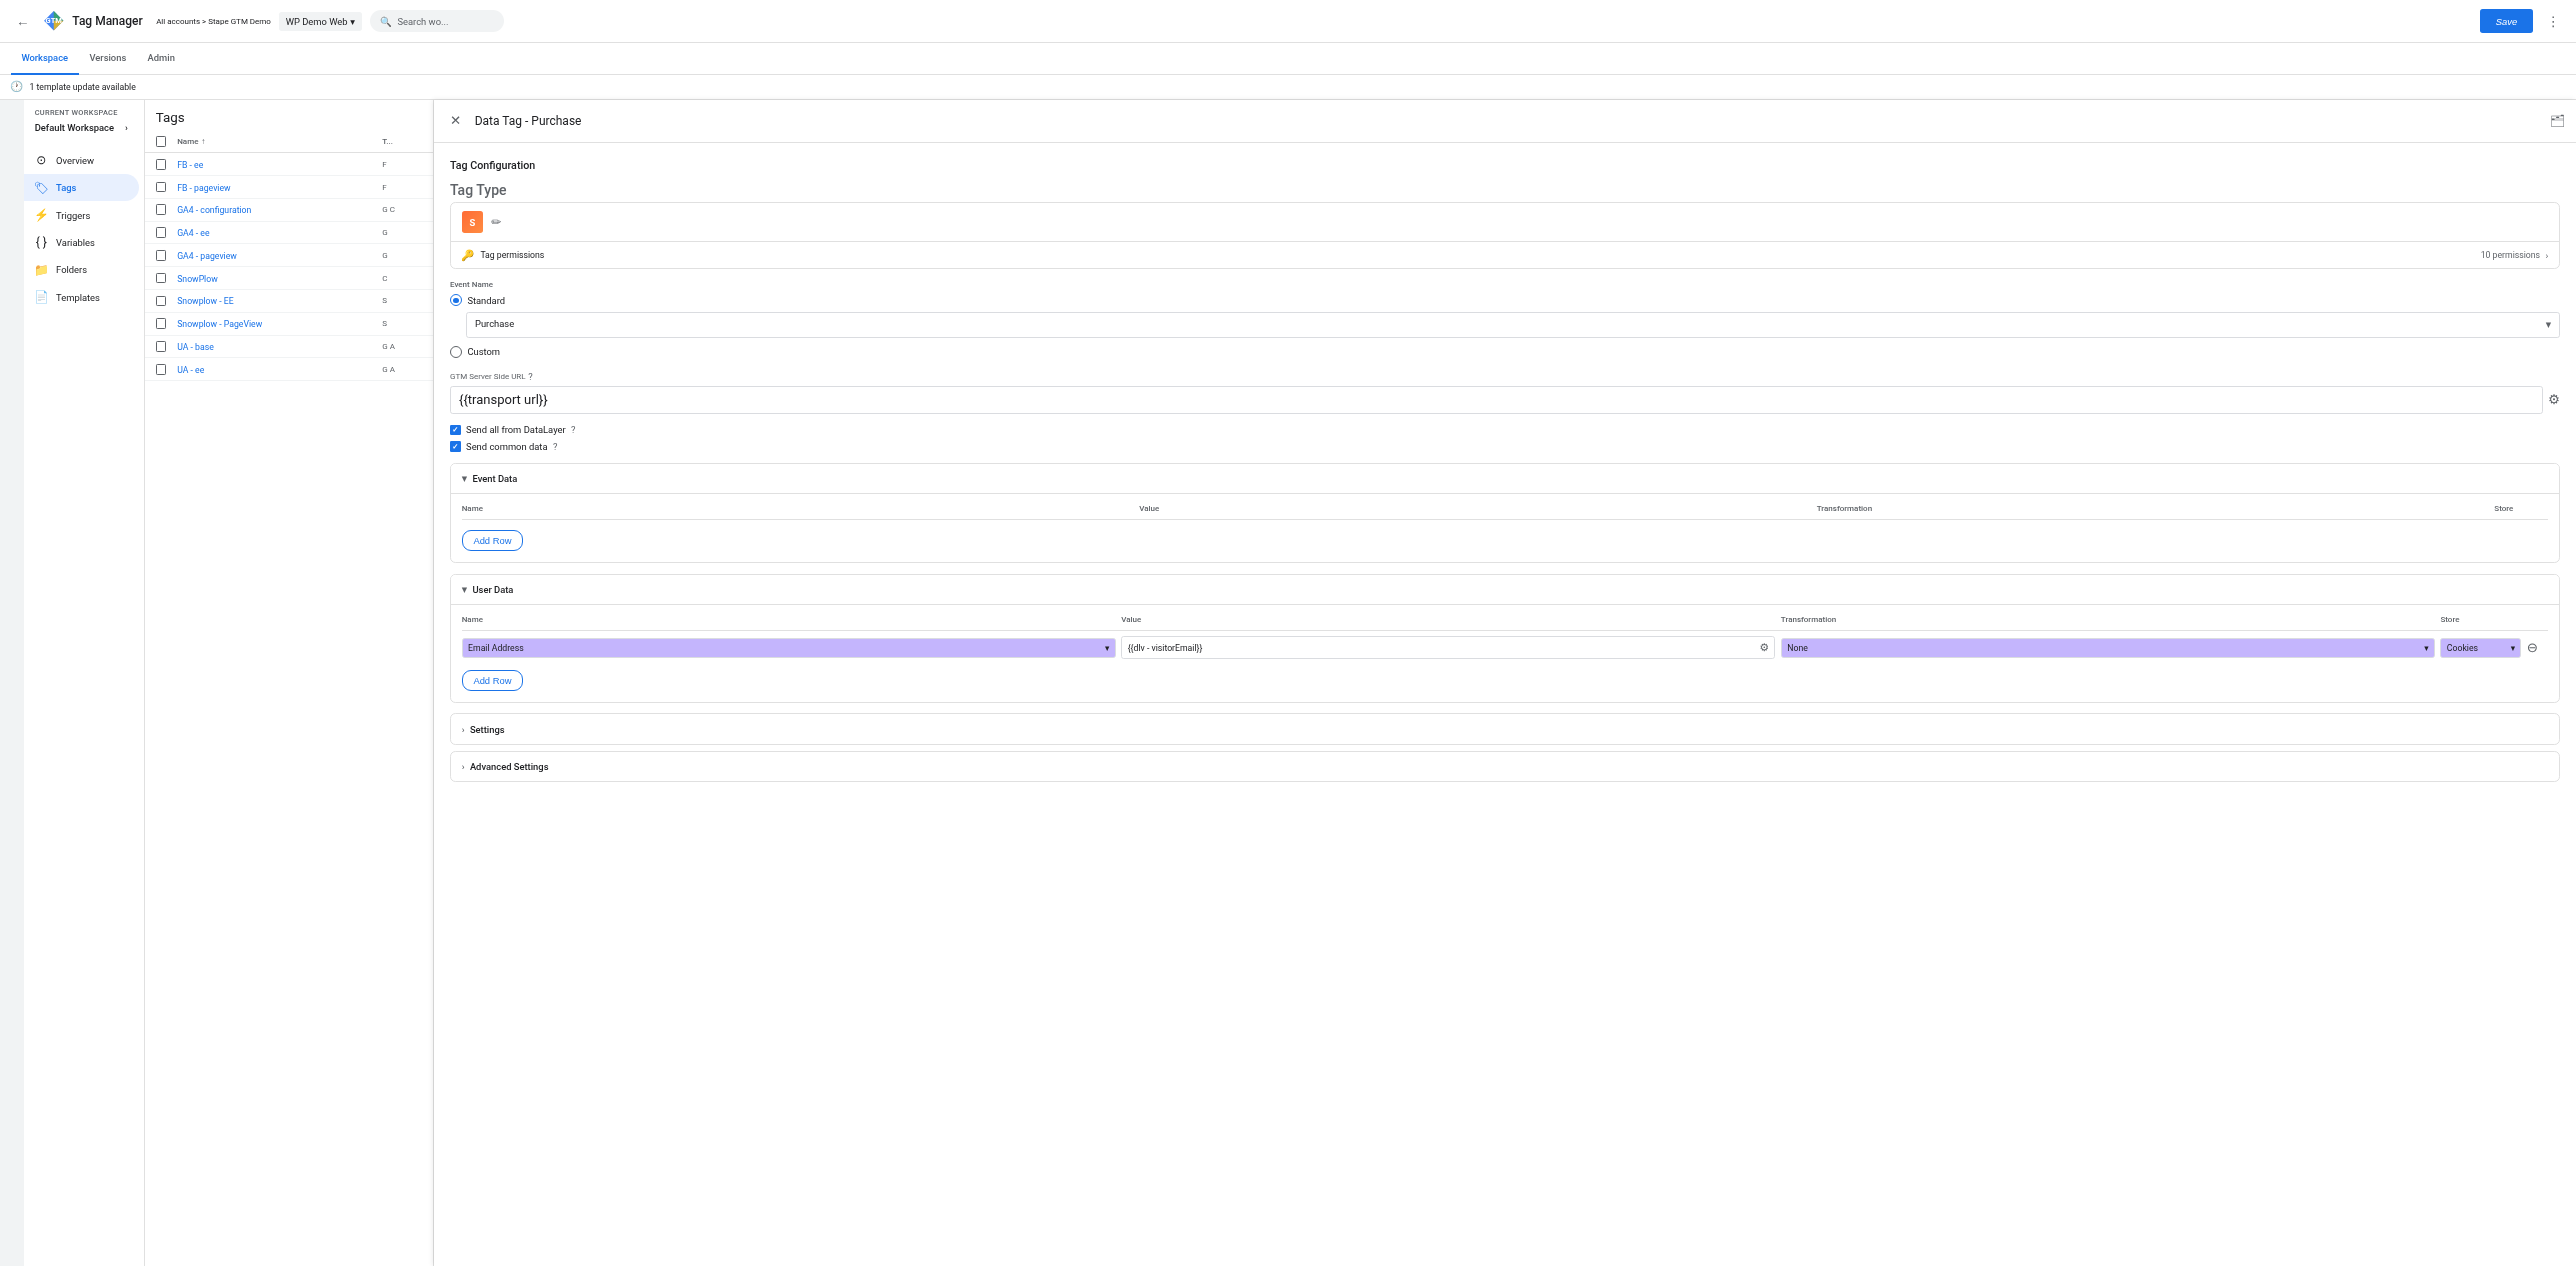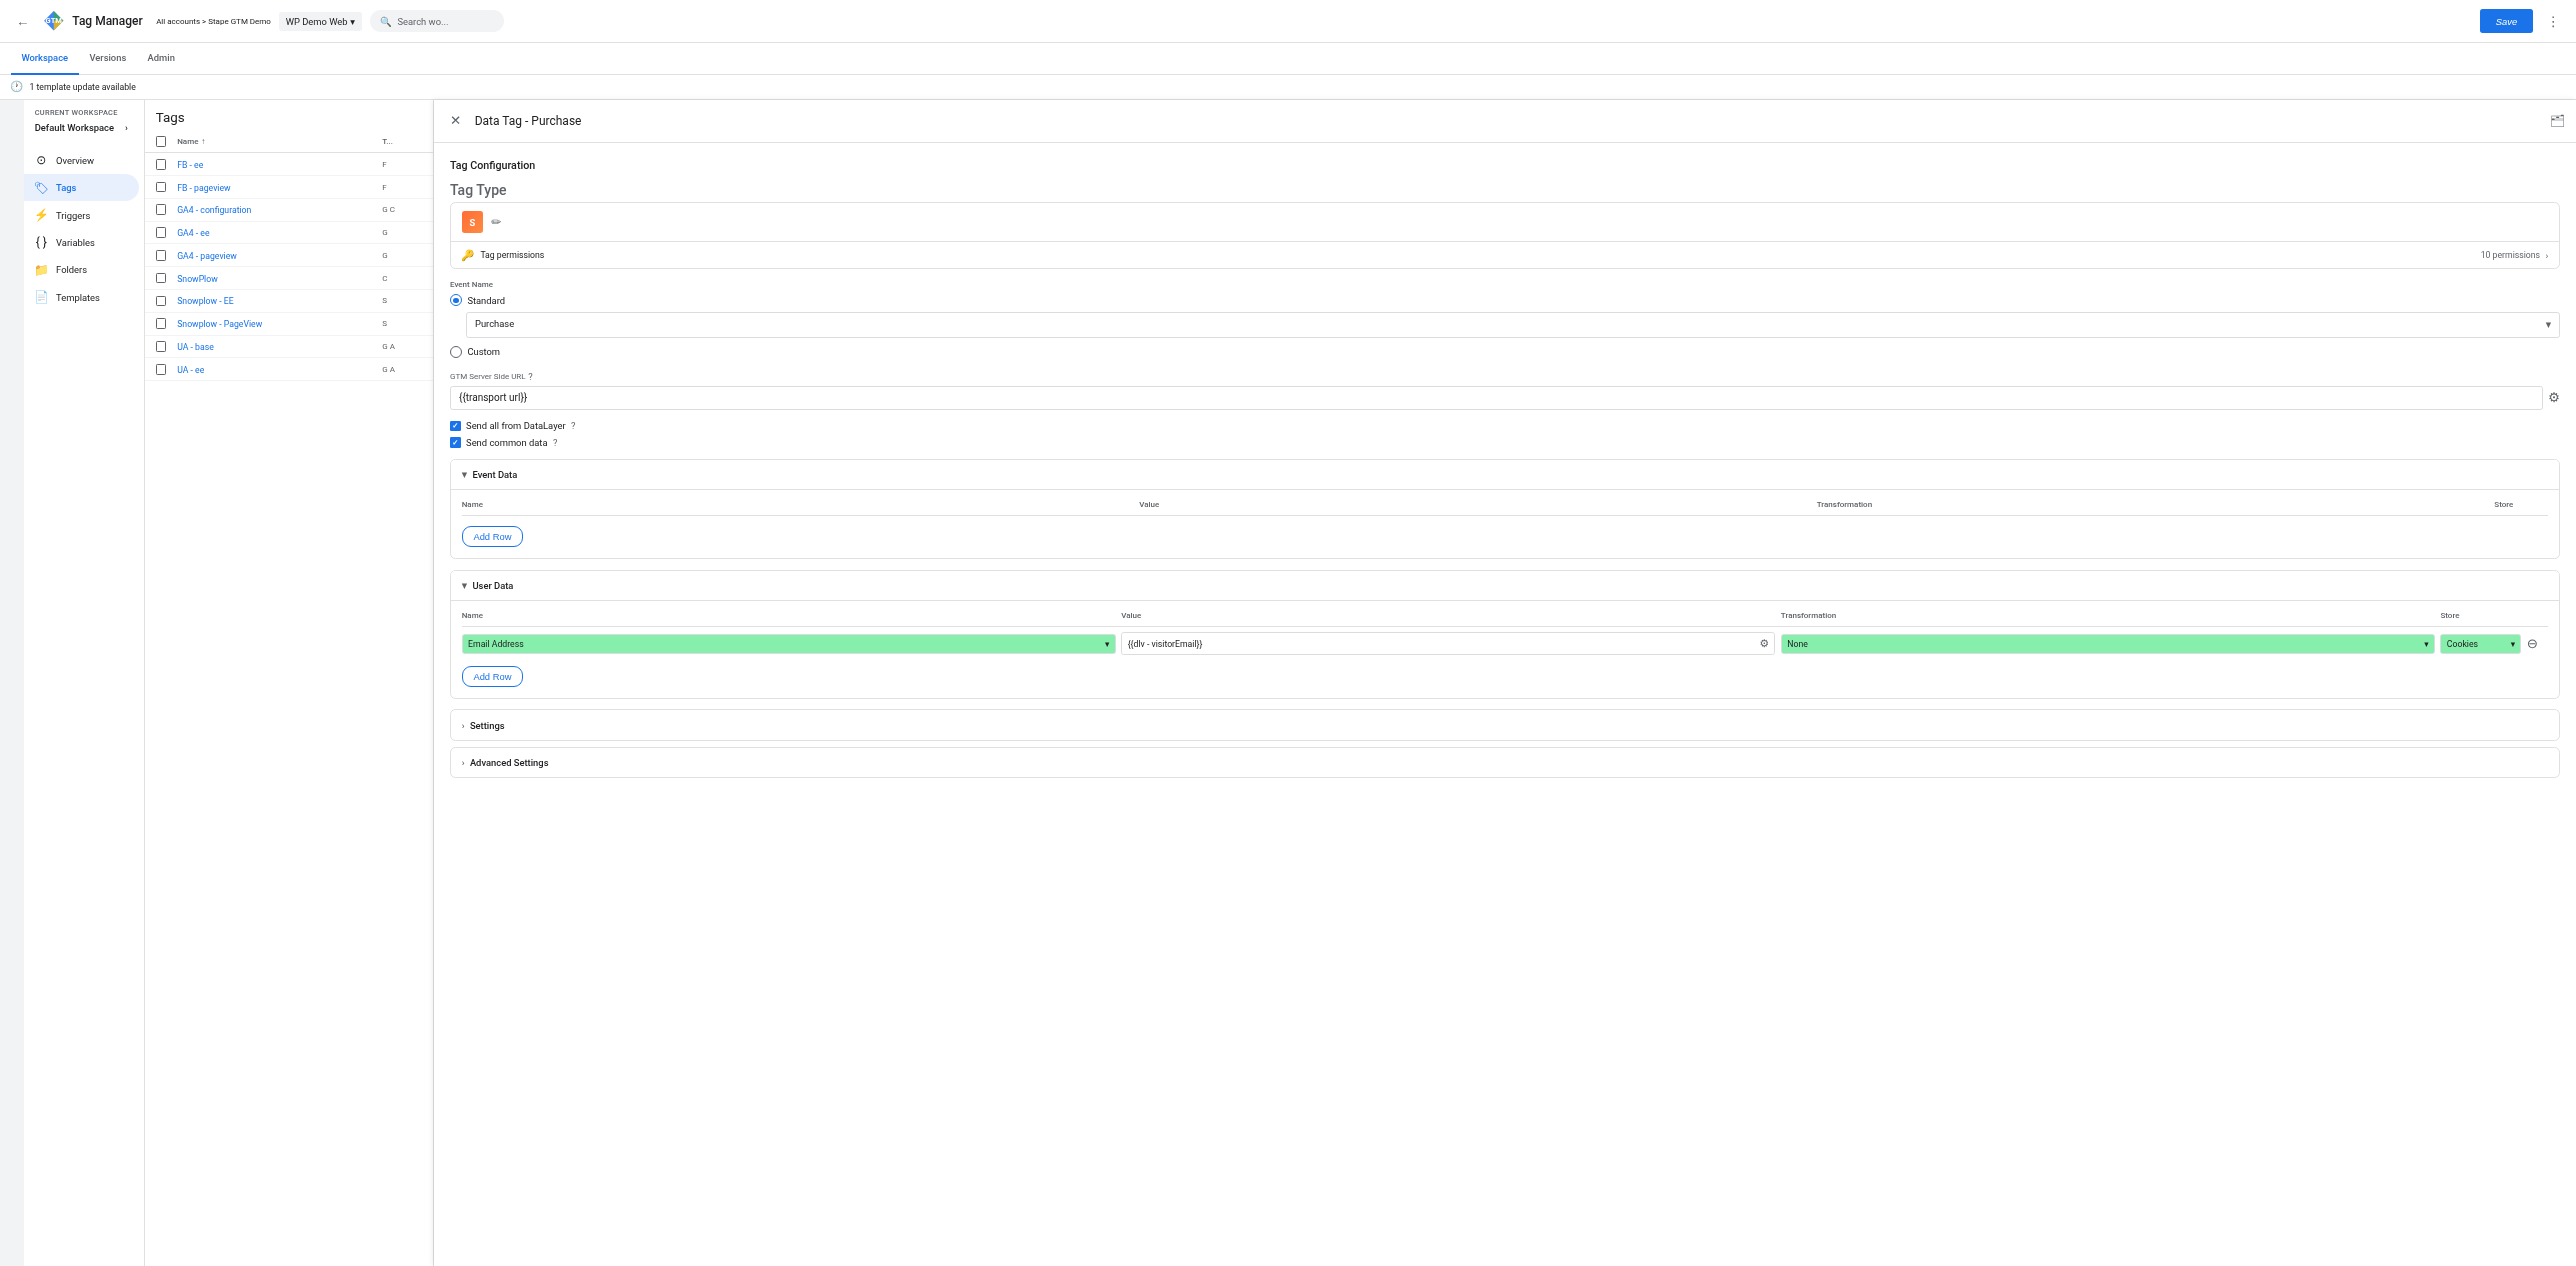--- a/index.html
+++ b/index.html
@@ -161,21 +161,21 @@
     }
     .select-value { flex: 1; font-size: 9.4px; color: #202124; }
     .select-arrow { color: #5f6368; font-size: 10.7px; }
 
     
     .url-section { margin-bottom: 10.7px; }
     .url-label { font-size: 8px; color: #5f6368; margin-bottom: 4px; display: flex; align-items: center; gap: 2.7px; }
     .url-input-row { display: flex; align-items: center; gap: 5.4px; }
     .url-input {
       flex: 1; border: 0.7px solid #dadce0; border-radius: 2.7px;
-      padding: 5.4px 8px; font-size: 10px; color: #202124; background: #fff;
+      padding: 5.4px 8px; font-size: 13px; color: #202124; background: #fff;
     }
     .url-icon-btn { color: #5f6368; cursor: pointer; font-size: 13.4px; }
 
     
     .checkbox-row { display: flex; align-items: center; gap: 5.4px; margin-bottom: 5.4px; }
     .checkbox-box {
       width: 10.7px; height: 10.7px; background: #1a73e8; border-radius: 1.3px;
       display: flex; align-items: center; justify-content: center; cursor: pointer;
     }
     .checkbox-box::after { content: '✓'; color: white; font-size: 7.4px; font-weight: 700; }
@@ -207,21 +207,21 @@
 
     .add-row-btn {
       display: inline-flex; align-items: center; gap: 2.7px;
       color: #1a73e8; font-size: 9.4px; font-weight: 500;
       background: none; border: 0.7px solid #1a73e8; border-radius: 9px;
       padding: 4px 10.7px; cursor: pointer; margin-top: 5.4px;
     }
 
     .field-select {
       border: 0.7px solid #dadce0; border-radius: 2.7px; padding: 4px 5.4px;
-      font-size: 8.7px; color: #202124; background: #86efac; width: 100%;
+      font-size: 8.7px; color: #202124; background: #c4b5fd; width: 100%;
       display: flex; align-items: center; cursor: pointer;
     }
     .field-select-val { flex: 1; }
     .field-input {
       border: 0.7px solid #dadce0; border-radius: 2.7px; padding: 4px 5.4px;
       font-size: 8.7px; color: #202124; background: #fff; width: 100%;
       display: flex; align-items: center; gap: 2.7px;
     }
     .field-input-val { flex: 1; }
     .field-icon-btn { color: #5f6368; font-size: 10.7px; cursor: pointer; }

